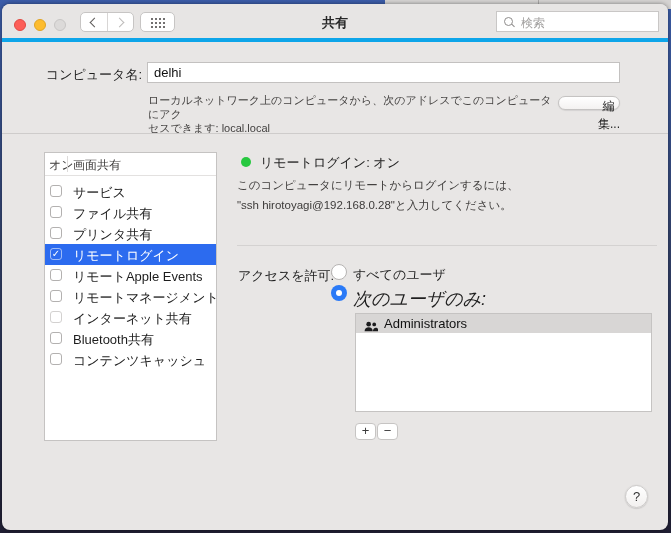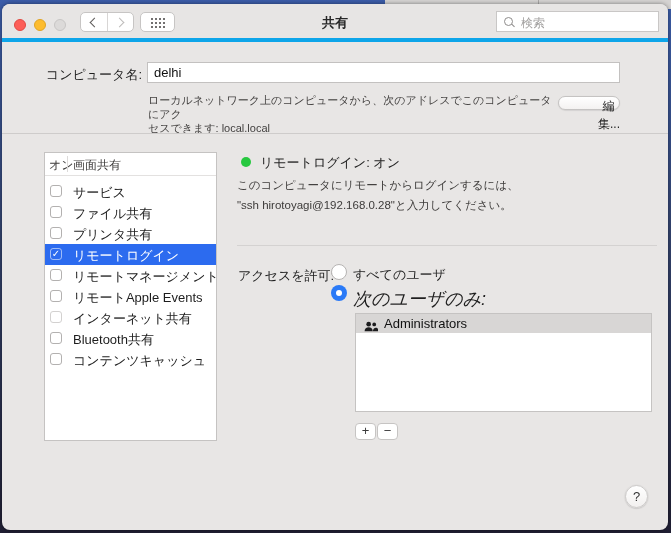--- a/index.html
+++ b/index.html
@@ -171,25 +171,25 @@
       <div class="svc-row">
         <span class="svc-cb"></span>
         <span class="label">プリンタ共有</span>
       </div>
       <div class="svc-row selected checked">
         <span class="svc-cb">✓</span>
         <span class="label">リモートログイン</span>
       </div>
       <div class="svc-row">
         <span class="svc-cb"></span>
+        <span class="label">リモートApple Events</span>
+      </div>
+      <div class="svc-row">
+        <span class="svc-cb"></span>
         <span class="label">リモートマネージメント</span>
-      </div>
-      <div class="svc-row">
-        <span class="svc-cb"></span>
-        <span class="label">リモートApple Events</span>
       </div>
       <div class="svc-row disabled">
         <span class="svc-cb"></span>
         <span class="label">インターネット共有</span>
       </div>
       <div class="svc-row">
         <span class="svc-cb"></span>
         <span class="label">Bluetooth共有</span>
       </div>
       <div class="svc-row">

